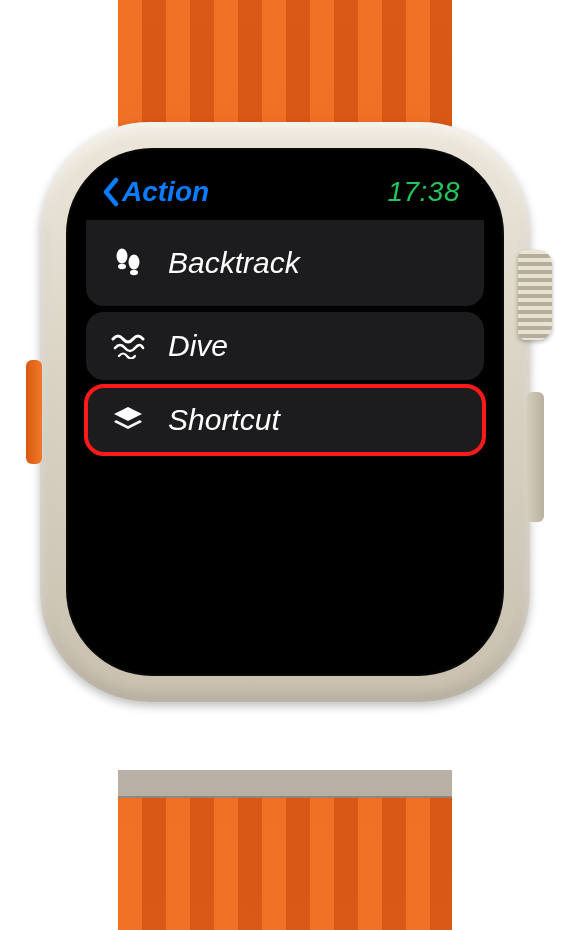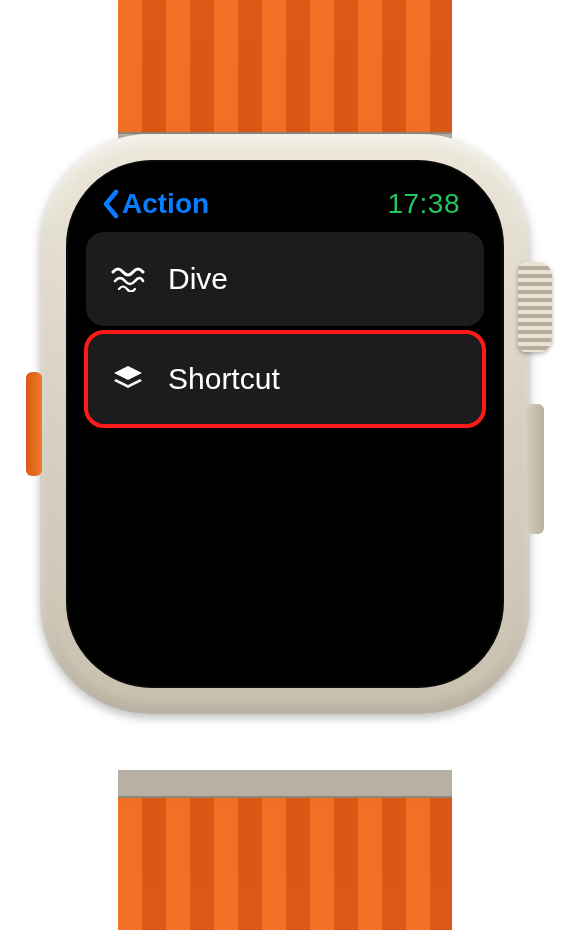--- a/index.html
+++ b/index.html
@@ -64,31 +64,32 @@
     position: absolute;
     left: 0; right: 0; top: 0;
     height: 26px;
     background: #b8b0a4;
     border-bottom: 2px solid #8f877a;
   }
 
   
   .watch-case {
     position: absolute;
-    top: 134px;
+    top: 122px;
     left: 40px;
     width: 490px;
     height: 580px;
     background: linear-gradient(180deg, #ece7da 0%, #d8d1c2 50%, #c9c0af 100%);
     border-radius: 110px;
     z-index: 5;
     box-shadow:
       inset 0 6px 14px rgba(255,255,255,0.7),
       inset 0 -6px 14px rgba(0,0,0,0.15),
       0 4px 10px rgba(0,0,0,0.25);
+    font-style: italic;
   }
 
   
   .crown {
     position: absolute;
     right: -22px;
     top: 128px;
     width: 34px;
     height: 90px;
     background:
@@ -165,21 +166,21 @@
     flex: 1;
     display: flex;
     flex-direction: column;
     gap: 6px;
     overflow: hidden;
     padding: 0 2px;
   }
   .row {
     background: #1c1c1e;
     border-radius: 18px;
-    height: 94px;
+    height: 68px;
     display: flex;
     align-items: center;
     gap: 22px;
     padding: 0 24px;
     font-size: 30px;
     color: #fff;
     position: relative;
   }
   .row.first { border-radius: 0 0 18px 18px; height: 86px; }
   .row .ic {
@@ -218,20 +219,31 @@
             <polyline points="14,3 4,15 14,27" fill="none" stroke="#0a7cff" stroke-width="4.5" stroke-linecap="round" stroke-linejoin="round"></polyline>
           </svg>
         </span>
         <span>Action</span>
       </div>
       <div class="time">17:38</div>
     </div>
 
     <div class="list">
 
+      <div class="row first">
+        <span class="ic">
+          <svg width="30" height="32" viewBox="0 0 30 32" fill="#fff">
+            <ellipse cx="9" cy="9" rx="5.5" ry="7.5"></ellipse>
+            <ellipse cx="9" cy="19.5" rx="4" ry="2.8"></ellipse>
+            <ellipse cx="21" cy="15" rx="5.5" ry="7.5"></ellipse>
+            <ellipse cx="21" cy="25.5" rx="4" ry="2.8"></ellipse>
+          </svg>
+        </span>
+        <span class="label">Backtrack</span>
+      </div>
 
       <div class="row">
         <span class="ic">
           <svg width="34" height="26" viewBox="0 0 34 26" fill="none" stroke="#fff" stroke-width="3" stroke-linecap="round">
             <path d="M2 6 Q7 0 12 6 T22 6 T32 6"></path>
             <path d="M4 15 Q9 9 14 15 T24 15 T32 15" stroke-width="2.6"></path>
             <path d="M8 23 Q12 18 16 23 T24 23" stroke-width="2.2"></path>
           </svg>
         </span>
         <span class="label">Dive</span>

